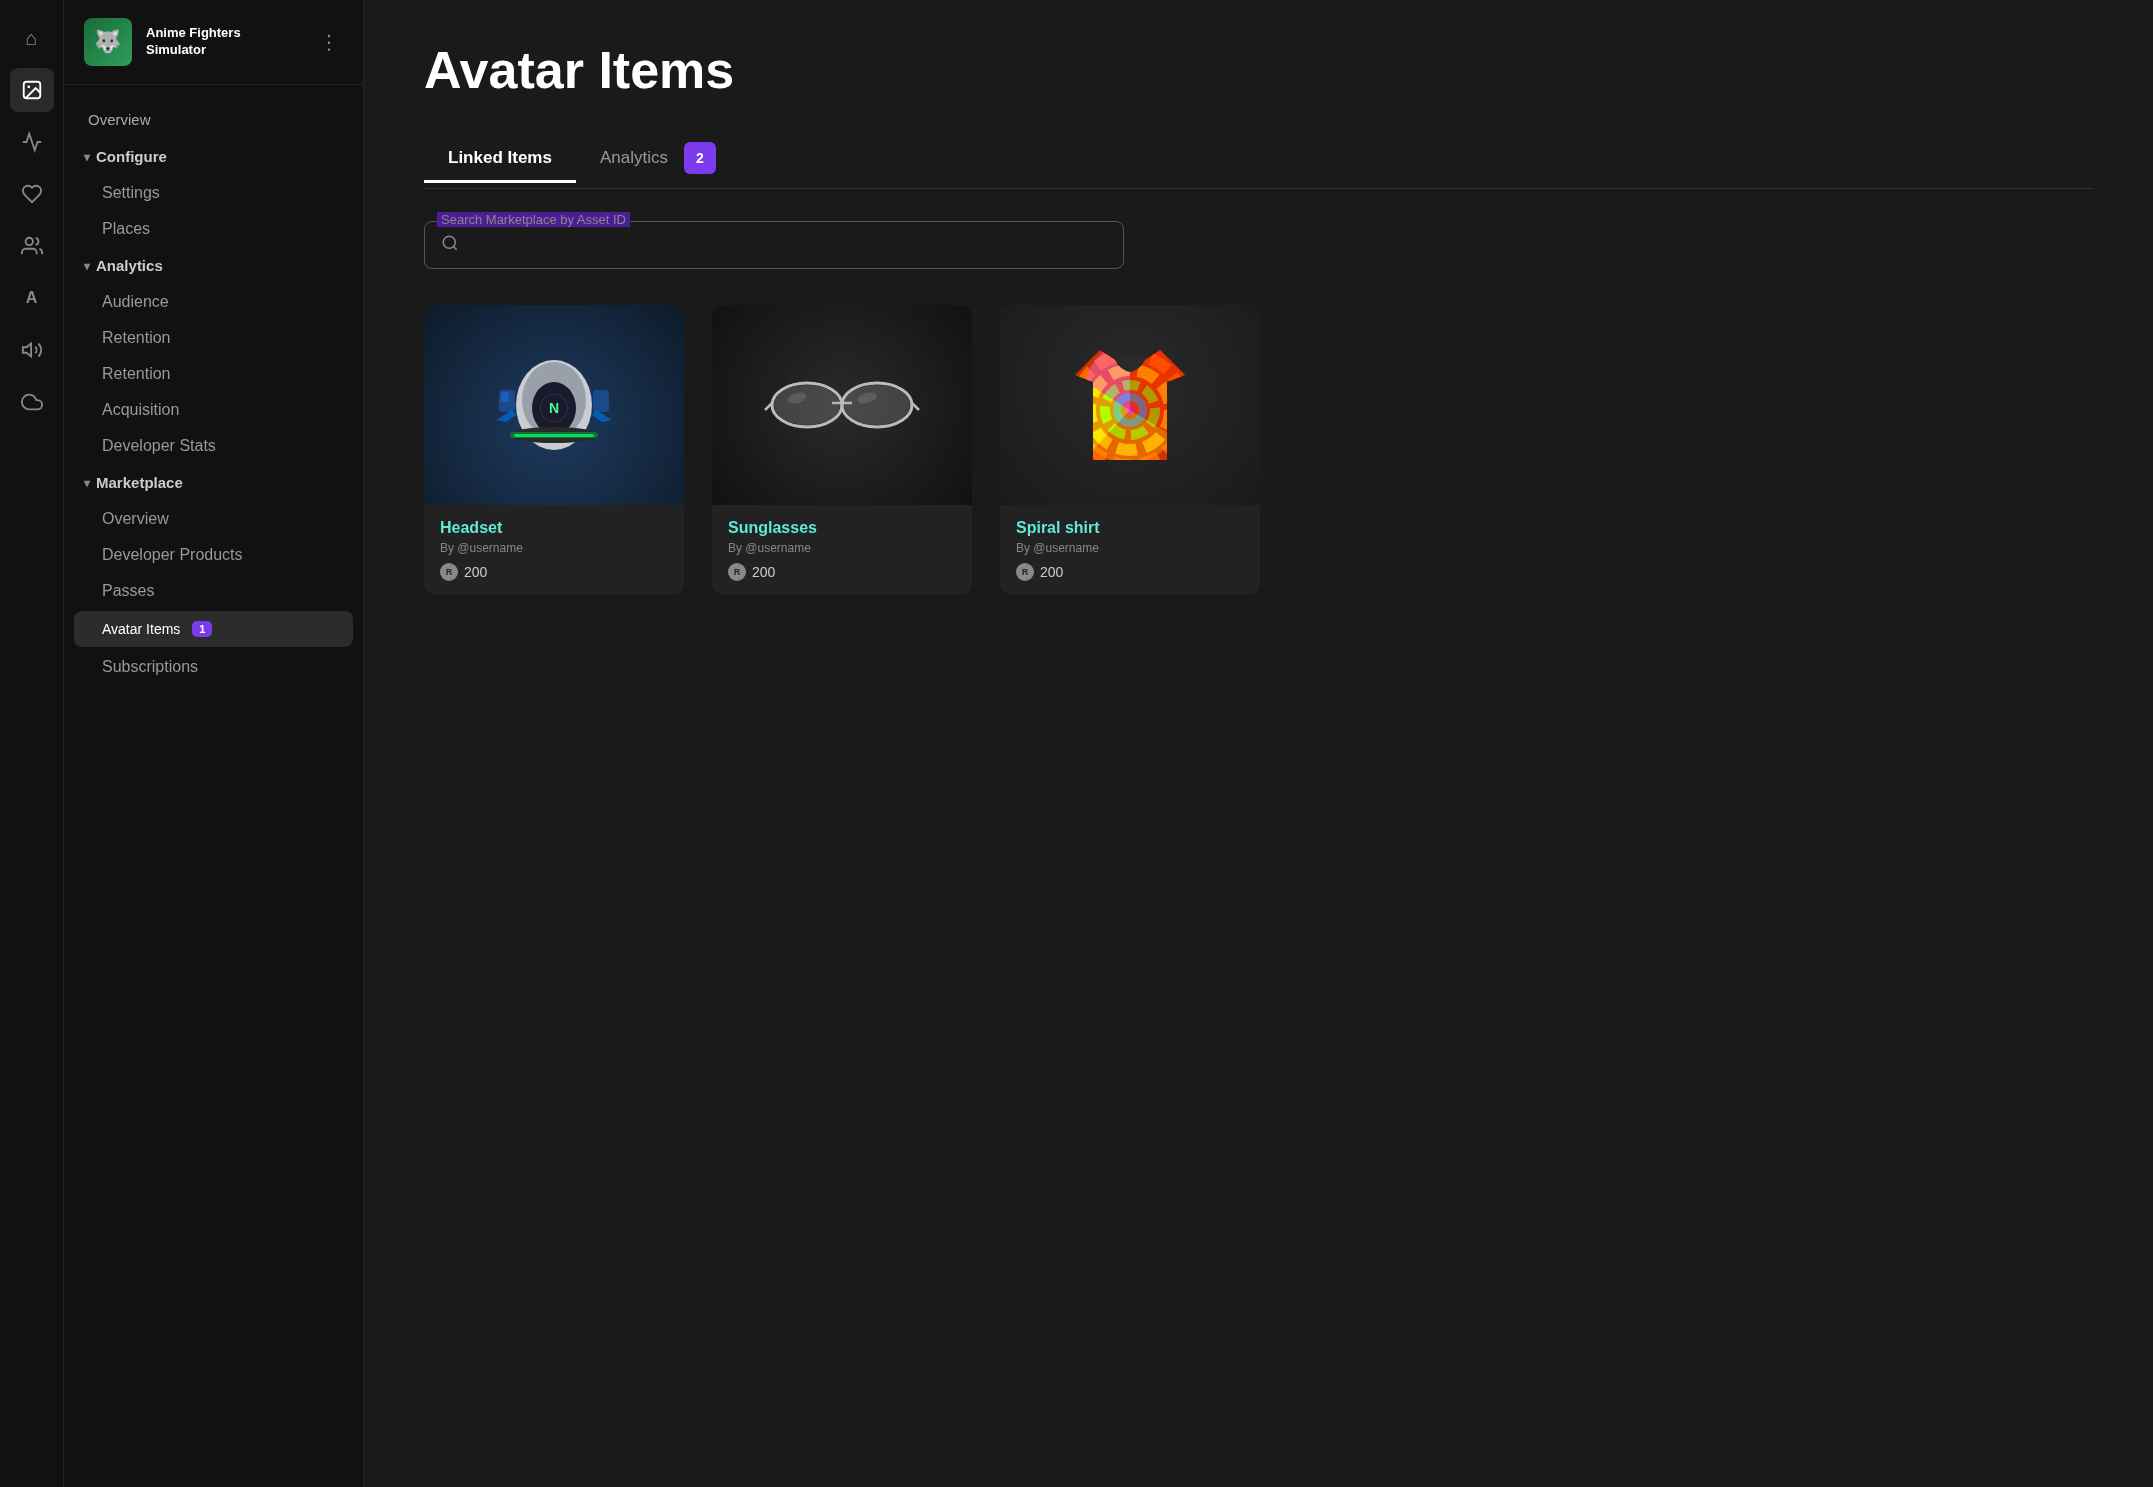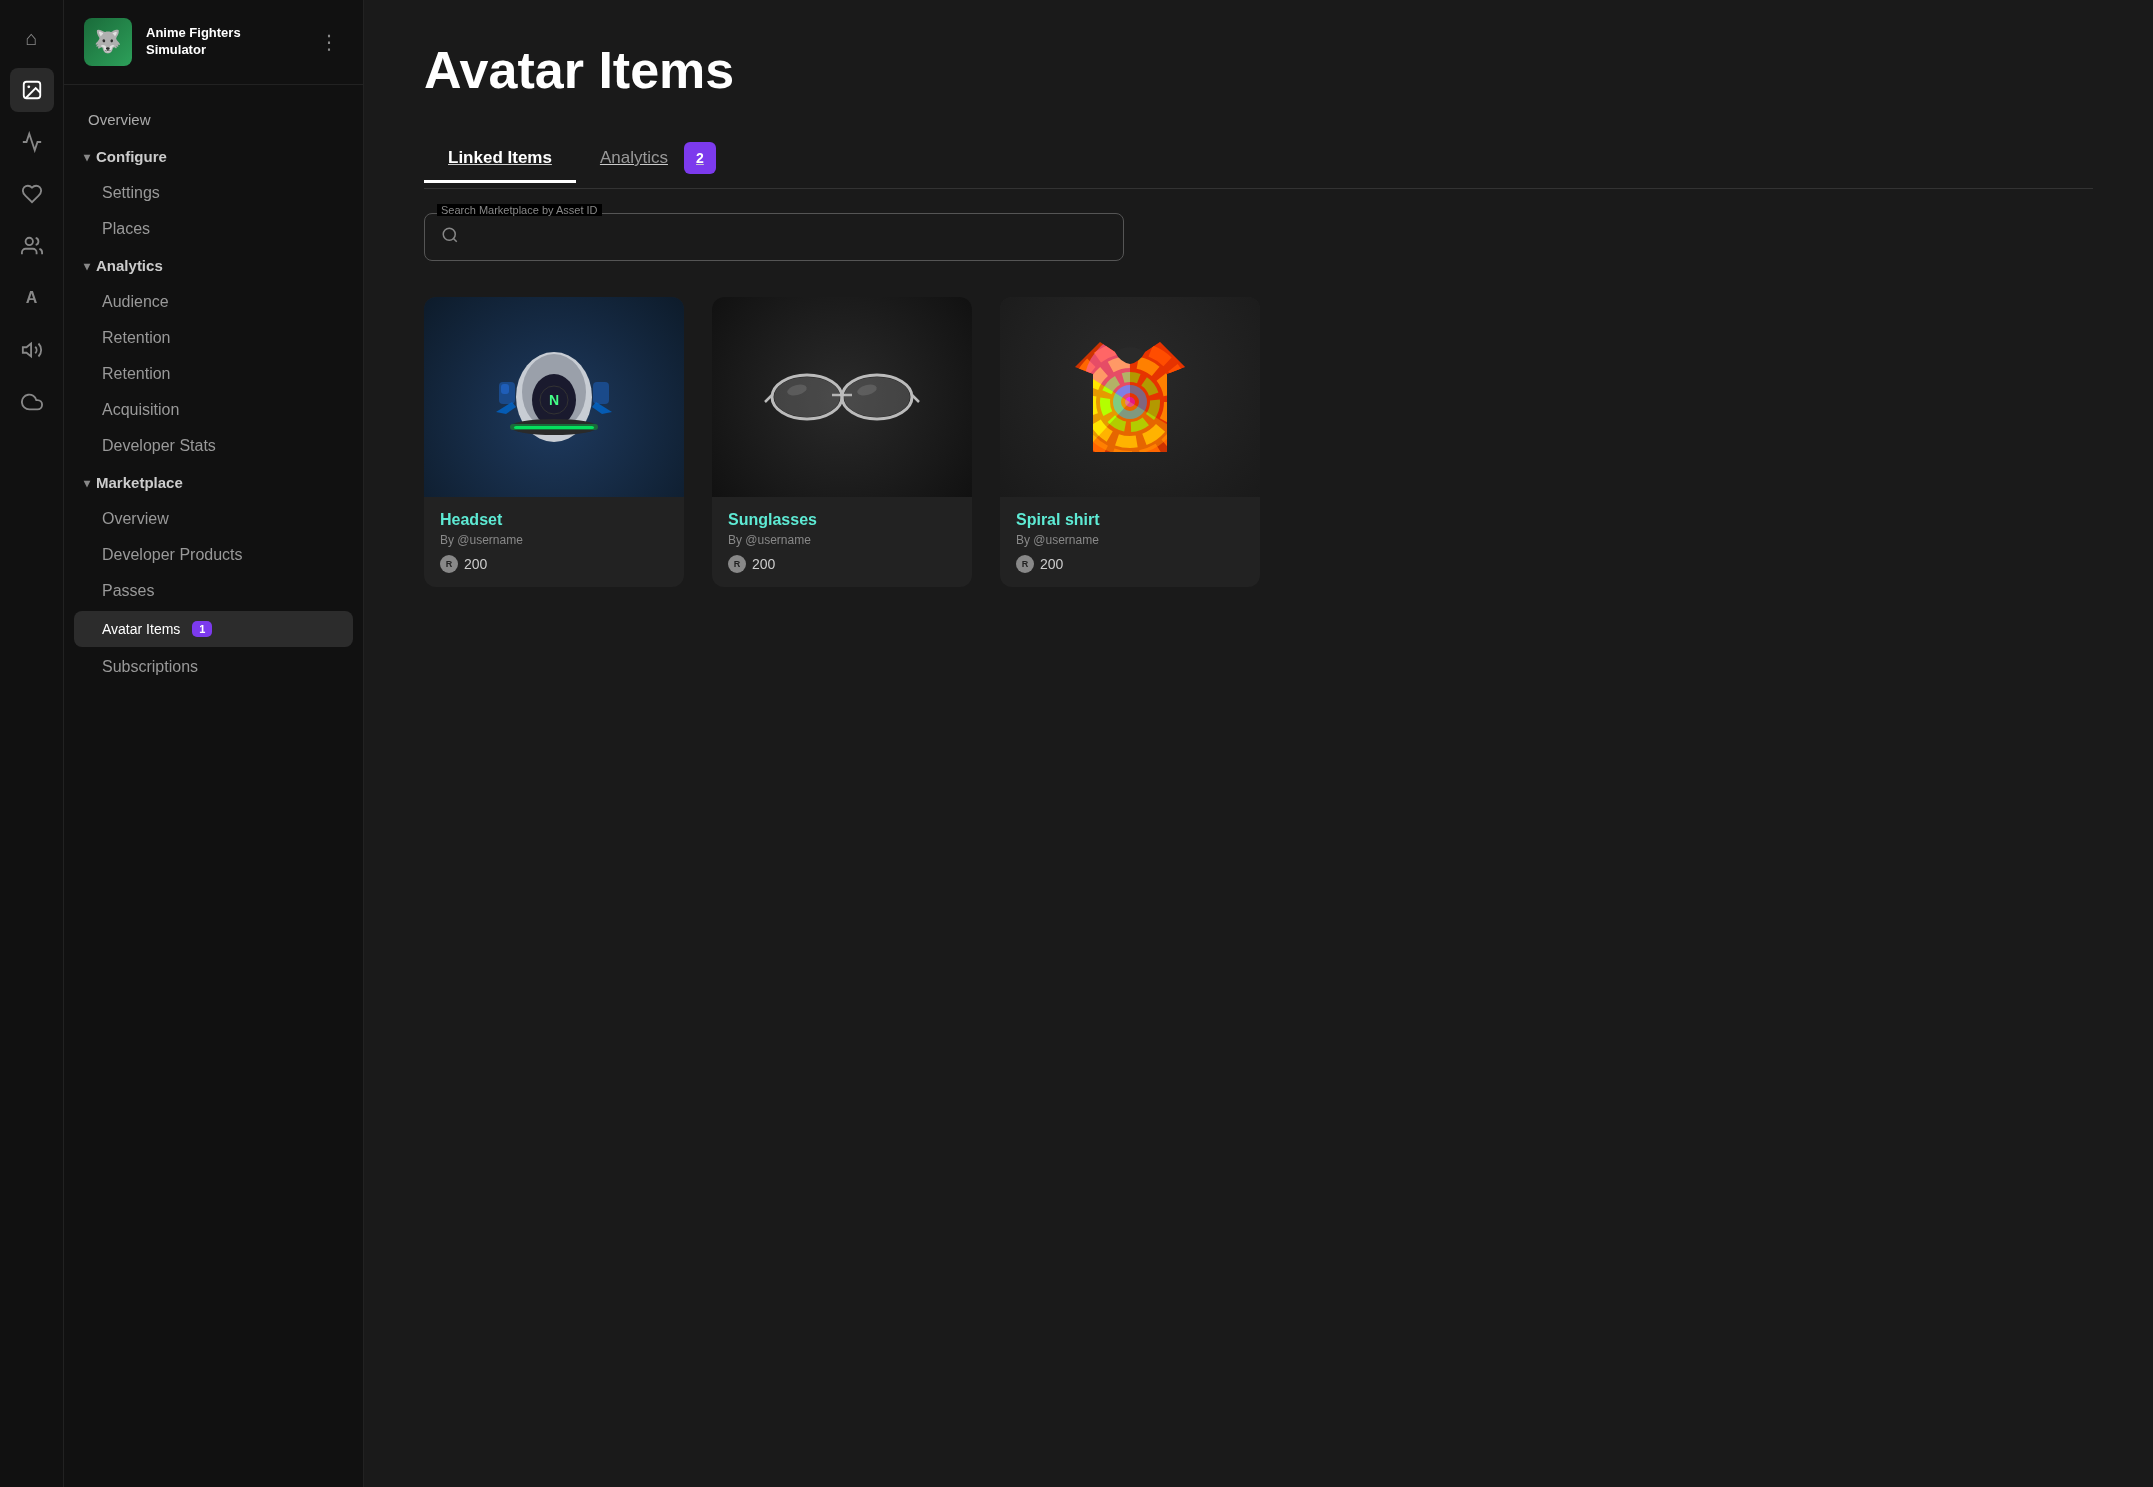--- a/index.html
+++ b/index.html
@@ -157,22 +157,21 @@
       color: #fff;
       margin-bottom: 30px;
     }
 
     
     .tabs-row {
       display: flex;
       align-items: center;
       gap: 0;
       border-bottom: 1px solid #333;
-      margin-bottom: 24px;
-      text-decoration: underline;
+      margin-bottom: 32px;
     }
     .tab {
       padding: 12px 24px;
       font-size: 17px;
       color: #999;
       cursor: pointer;
       border-bottom: 3px solid transparent;
       margin-bottom: -1px;
       transition: color 0.15s;
     }
@@ -198,26 +197,26 @@
     
     .search-container {
       border: 1px solid #555;
       border-radius: 8px;
       padding: 12px 16px;
       margin-bottom: 36px;
       max-width: 700px;
       position: relative;
     }
     .search-label {
-      font-size: 11px;
+      font-size: 13px;
       color: #888;
       position: absolute;
       top: -10px;
       left: 12px;
-      background: #000000;
+      background: #4c1d95;
       padding: 0 4px;
     }
     .search-input-row {
       display: flex;
       align-items: center;
       gap: 10px;
     }
     .search-icon-inner {
       color: #888;
       font-size: 16px;

